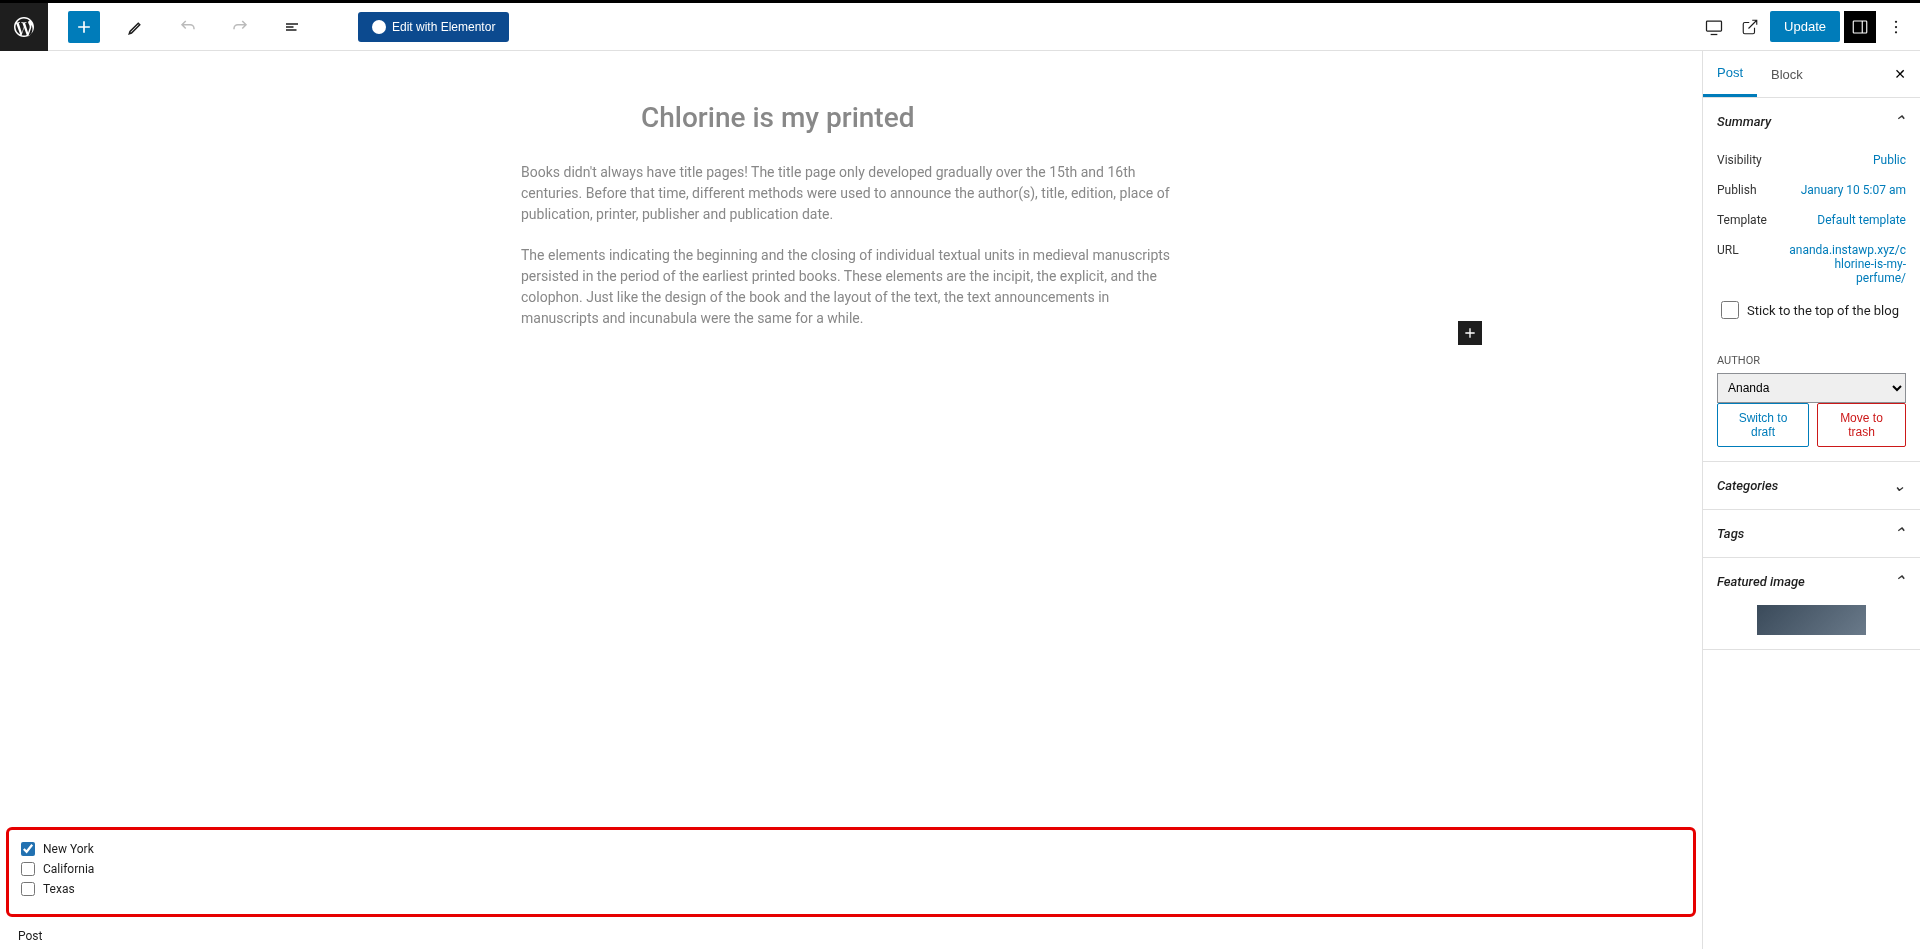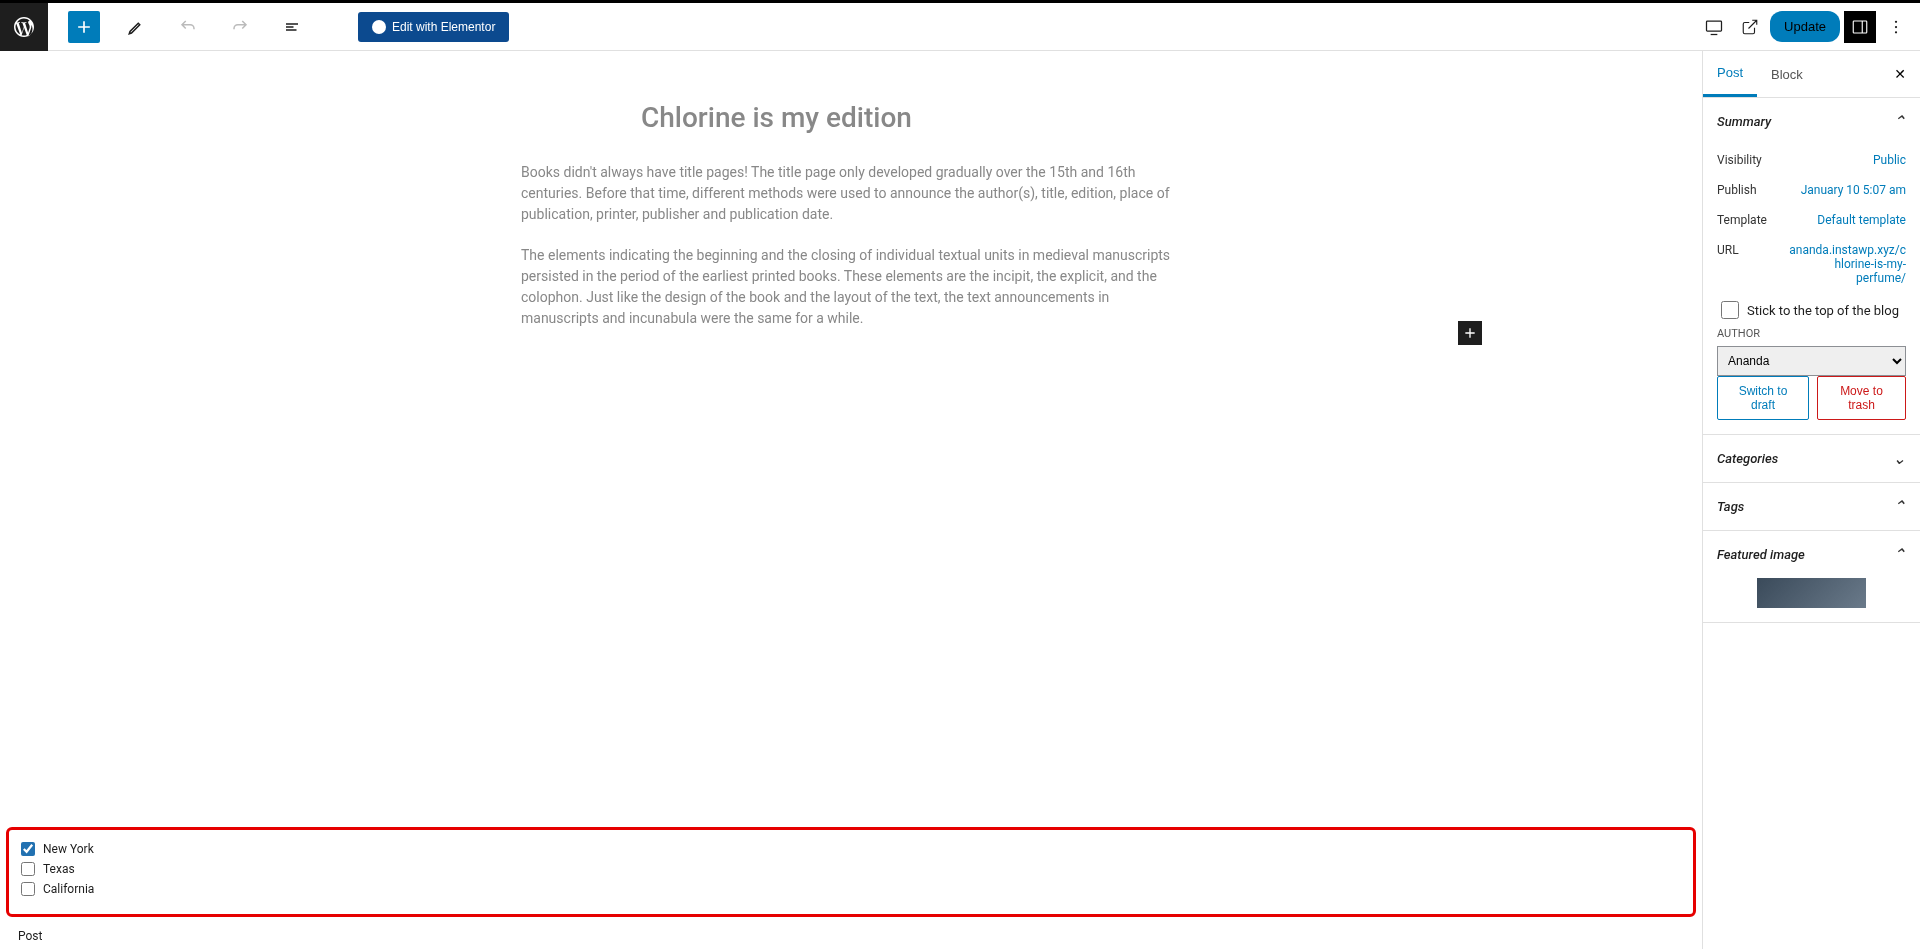--- a/index.html
+++ b/index.html
@@ -8,21 +8,21 @@
 .toolbar { height: 48px; background: #fff; border-bottom: 1px solid #e0e0e0; display: flex; align-items: center; padding: 0 8px; }
 .wp-logo { width: 48px; height: 48px; background: #1e1e1e; display: flex; align-items: center; justify-content: center; margin-left: -8px; }
 .wp-logo svg { width: 24px; height: 24px; fill: #fff; }
 .toolbar-left { display: flex; align-items: center; gap: 20px; margin-left: 20px; }
 .btn-icon { width: 32px; height: 32px; display: flex; align-items: center; justify-content: center; border: none; background: transparent; cursor: pointer; color: #1e1e1e; border-radius: 2px; }
 .btn-icon.primary { background: #007cba; color: #fff; }
 .btn-icon.disabled { color: #bbb; cursor: default; }
 .elementor-btn { background: #0c4a8f; color: #fff; border: none; padding: 8px 14px; border-radius: 3px; font-size: 12px; display: flex; align-items: center; gap: 6px; cursor: pointer; margin-left: 30px; }
 .elementor-icon { width: 14px; height: 14px; background: #fff; border-radius: 50%; display: inline-block; }
 .toolbar-right { margin-left: auto; display: flex; align-items: center; gap: 4px; }
-.update-btn { background: #007cba; color: #000000; border: none; padding: 8px 14px; border-radius: 12px; font-size: 13px; cursor: pointer; }
+.update-btn { background: #007cba; color: #ffffff; border: none; padding: 8px 14px; border-radius: 2px; font-size: 13px; cursor: pointer; }
 .dark-btn { width: 32px; height: 32px; background: #000; color: #fff; display: flex; align-items: center; justify-content: center; border: none; cursor: pointer; }
 .main { display: flex; height: calc(100vh - 51px); }
 .editor { flex: 1; display: flex; flex-direction: column; position: relative; }
 .canvas { flex: 1; padding: 50px 0; overflow-y: auto; }
 .content { max-width: 900px; margin: 0 auto; padding: 0 120px; }
 .post-title { font-size: 28px; font-weight: 500; color: #888; margin-bottom: 28px; margin-left: 120px; }
 .paragraph { color: #888; line-height: 1.5; margin-bottom: 20px; font-size: 14px; }
 .add-block { position: absolute; right: 220px; top: 270px; width: 24px; height: 24px; background: #1e1e1e; color: #fff; display: flex; align-items: center; justify-content: center; border: none; cursor: pointer; }
 .place-panel { border: 3px solid #e60000; border-radius: 6px; margin: 0 6px 6px 6px; padding: 12px; background: #fff; position: relative; }
 .place-header { display: flex; justify-content: space-between; align-items: center; margin-bottom: 18px; }
@@ -40,21 +40,21 @@
 .sidebar-close { margin-left: auto; padding: 14px; cursor: pointer; font-size: 14px; border: none; background: transparent; }
 .panel { border-bottom: 1px solid #e0e0e0; }
 .panel-header { display: flex; justify-content: space-between; align-items: center; padding: 14px 14px; cursor: pointer; font-style: italic; }
 .panel-title { font-size: 13px; font-weight: 500; }
 .panel-body { padding: 0 14px 14px 14px; }
 .field-row { display: flex; justify-content: space-between; padding: 8px 0; font-size: 12px; }
 .field-label { color: #333; }
 .field-value { color: #007cba; text-align: right; max-width: 120px; word-wrap: break-word; }
 .checkbox-field { display: flex; align-items: center; gap: 8px; padding: 8px 4px; }
 .checkbox-field input { width: 18px; height: 18px; }
-.author-label { font-size: 11px; color: #555; text-transform: uppercase; margin: 0 0 6px 0; }
+.author-label { font-size: 11px; color: #555; text-transform: uppercase; margin: 27px 0 6px 0; }
 .author-select { width: 100%; padding: 6px; border: 1px solid #8c8f94; font-size: 12px; }
 .btn-row { display: flex; gap: 8px; }
 .draft-btn { border: 1px solid #007cba; background: #fff; color: #007cba; padding: 7px 12px; font-size: 12px; cursor: pointer; border-radius: 2px; }
 .trash-btn { border: 1px solid #cc1818; background: #fff; color: #cc1818; padding: 7px 12px; font-size: 12px; cursor: pointer; border-radius: 2px; }
 .revisions { display: flex; align-items: center; gap: 8px; padding: 14px; border-bottom: 1px solid #e0e0e0; cursor: pointer; }
 .tag-input { width: 100%; padding: 8px; border: 1px solid #8c8f94; margin-top: 4px; }
 .tag-hint { font-size: 11px; color: #666; margin-top: 4px; }
 .most-used { font-size: 11px; color: #555; text-transform: uppercase; margin-top: 14px; }
 .tag-links { margin-top: 4px; }
 .tag-links a { color: #007cba; font-size: 12px; margin-right: 8px; text-decoration: underline; }
@@ -129,43 +129,43 @@
           <circle cx="12" cy="19" r="1.5"></circle>
         </svg>
       </button>
   </div>
 </div>
 
 <div class="main">
   <div class="editor">
     <div class="canvas">
       <div class="content">
-        <h1 class="post-title">Chlorine is my edition</h1>
+        <h1 class="post-title">Chlorine is my printed</h1>
         <p class="paragraph">Books didn't always have title pages! The title page only developed gradually over the 15th and 16th centuries. Before that time, different methods were used to announce the author(s), title, edition, place of publication, printer, publisher and publication date.</p>
         <p class="paragraph">The elements indicating the beginning and the closing of individual textual units in medieval manuscripts persisted in the period of the earliest printed books. These elements are the incipit, the explicit, and the colophon. Just like the design of the book and the layout of the text, the text announcements in manuscripts and incunabula were the same for a while.</p>
       </div>
       <button class="add-block">
           <svg width="16" height="16" viewBox="0 0 24 24" fill="currentColor">
             <path d="M11 5v6H5v2h6v6h2v-6h6v-2h-6V5z"></path>
           </svg>
         </button>
     </div>
 
     <div class="place-panel">
       <div class="checkbox-row">
         <input type="checkbox" checked="" style="">
         <label>New York</label>
       </div>
       <div class="checkbox-row">
         <input type="checkbox" style="">
-        <label>Texas</label>
+        <label>California</label>
       </div>
       <div class="checkbox-row">
         <input type="checkbox" style="">
-        <label>California</label>
+        <label>Texas</label>
       </div>
     </div>
     <div class="footer-label">Post</div>
   </div>
 
   <div class="sidebar">
     <div class="sidebar-tabs">
       <button class="sidebar-tab active">Post</button>
       <button class="sidebar-tab">Block</button>
       <button class="sidebar-close">✕</button>

